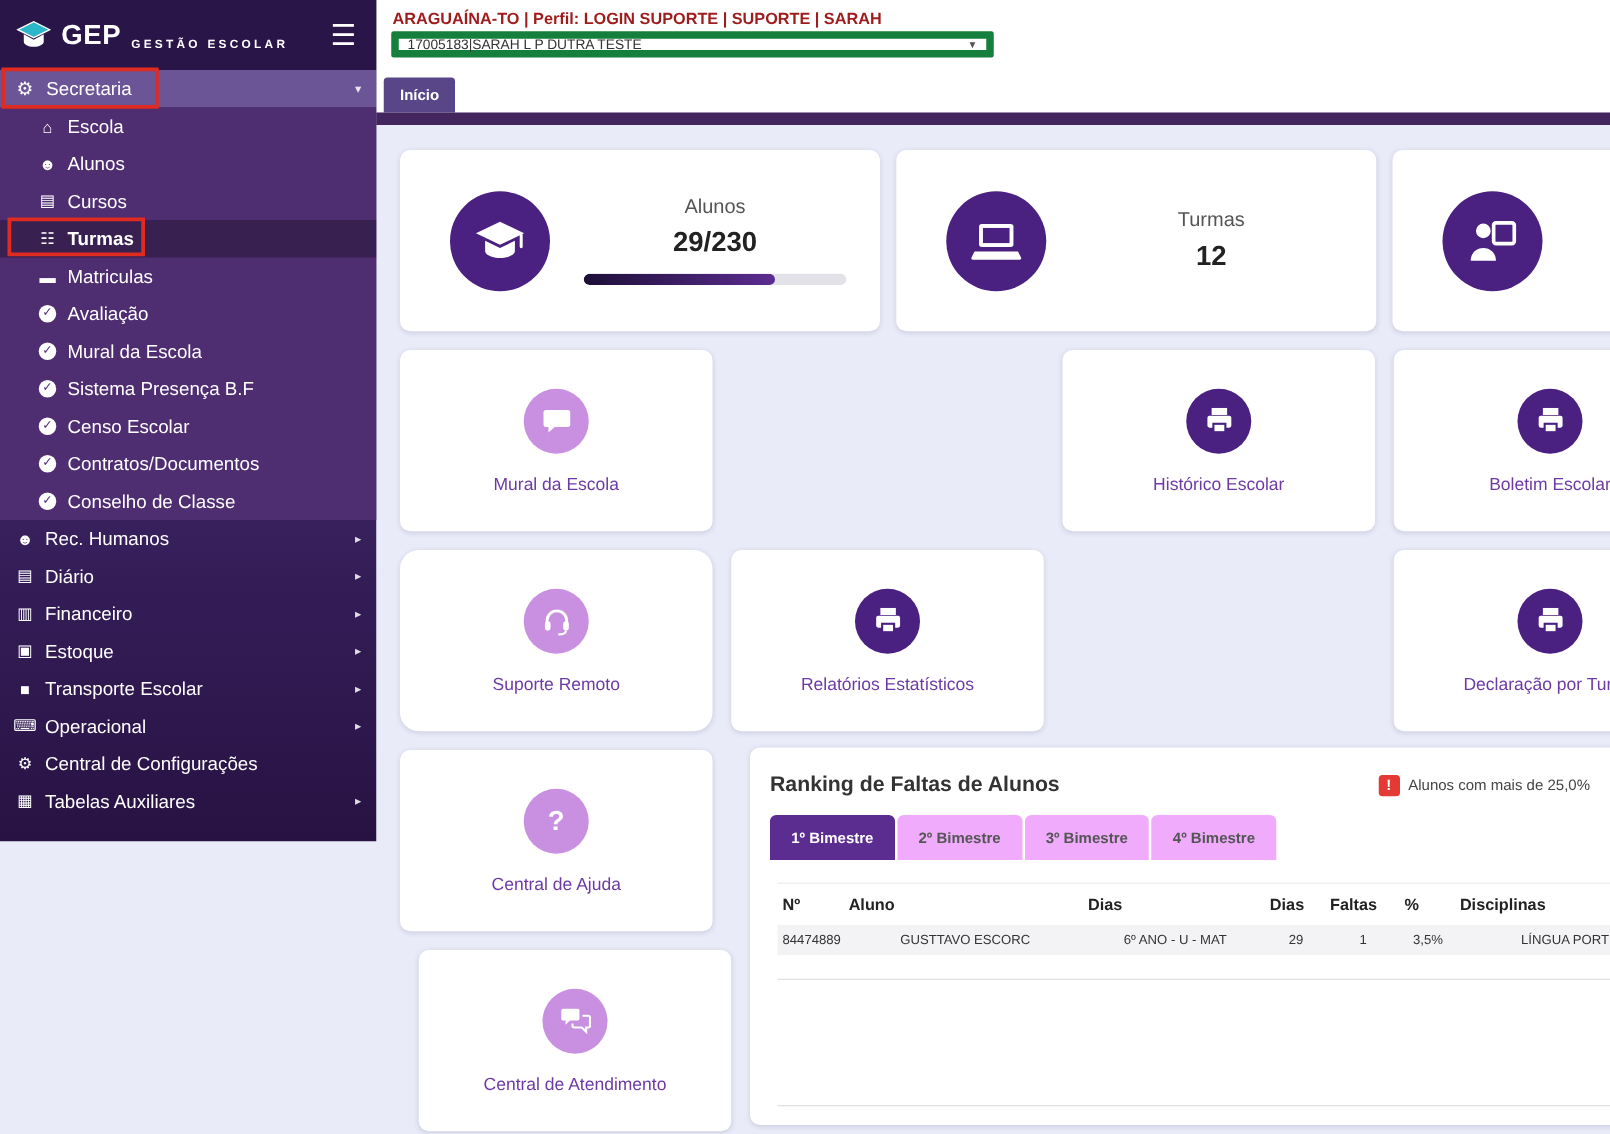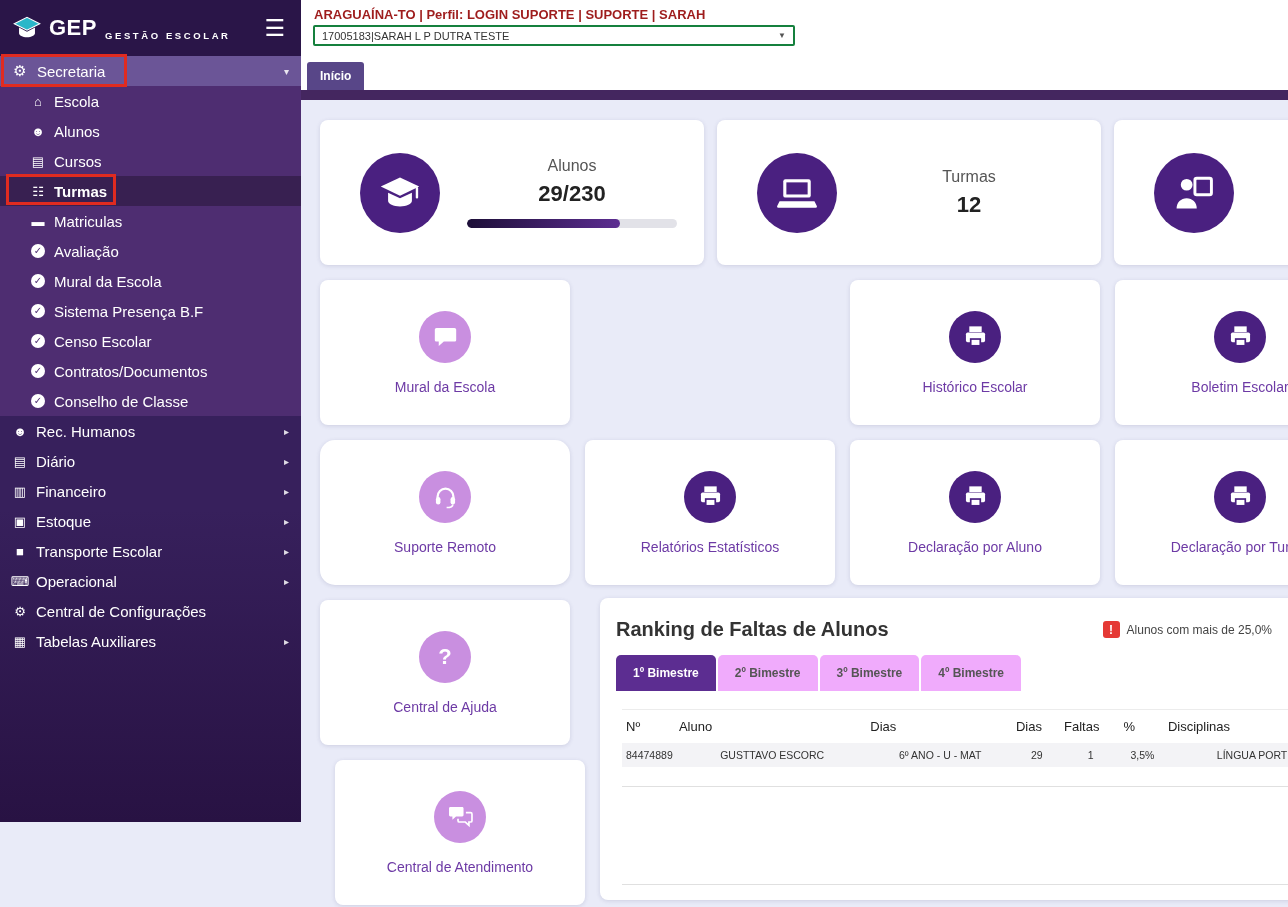--- a/index.html
+++ b/index.html
@@ -4,21 +4,21 @@
 <style>
   * { margin:0; padding:0; box-sizing:border-box; }
   html,body { width:1288px; height:907px; }
   body {
     position:relative; overflow:hidden;
     font-family:"Liberation Sans","DejaVu Sans",sans-serif;
     background:#e9ebf8;
   }
   
   .sidebar {
-    position:absolute; left:0; top:0; width:301px; height:822px;
+    position:absolute; left:0; top:0; width:301px; height:673px;
     background:linear-gradient(180deg,#37205c 0%,#37205c 62%,#281243 100%);
     color:#fff; z-index:5;
   }
   .logo-row { height:56px; background:#2a1548; display:flex; align-items:center; padding:0 16px 0 10px; }
   .logo-mark { width:34px; height:30px; margin-right:5px; }
   .brand { font-size:22px; font-weight:bold; letter-spacing:.5px; }
   .brand-sub { font-size:9.5px; font-weight:bold; letter-spacing:2.6px; margin-left:8px; margin-top:14px; }
   .menu-toggle { margin-left:auto; font-size:23px; cursor:pointer; line-height:1; }
   .secretaria { height:30px; background:#6b5597; display:flex; align-items:center; padding:0 12px 0 10px; font-size:15px; cursor:pointer; }
   .secretaria .ico { width:20px; margin-right:7px; font-size:15px; text-align:center; }
@@ -29,21 +29,21 @@
   .side-item .ico { width:20px; text-align:center; margin-right:6px; font-size:13px; flex:none; }
   .check-ico { width:14px; height:14px; flex:none; border-radius:50%; background:#fff; color:#4e2d71;
                font-size:10px; line-height:14px; text-align:center; font-weight:bold; margin:0 9px 0 3px; }
   .side-item .arrow { margin-left:auto; font-size:10px; opacity:.85; }
   .side-item.selected { background:rgba(0,0,0,.28); font-weight:bold; }
   .annotation { position:absolute; border:3px solid #e02b20; z-index:60; pointer-events:none; }
   
   .topbar { position:absolute; left:301px; top:0; width:987px; height:90px; background:#fff; z-index:4; }
   .breadcrumb { position:absolute; left:13px; top:7px; font-size:13px; font-weight:bold; color:#9e1c1c; }
   .student-select { position:absolute; left:12px; top:25px; width:482px; height:21px; background:#fff;
-                    border:2px solid #15803d; border-radius:2px; display:flex; align-items:center;
+                    border:6px solid #15803d; border-radius:2px; display:flex; align-items:center;
                     font-size:11px; color:#333; padding:0 7px; cursor:pointer; }
   .sel-caret { margin-left:auto; font-size:8px; color:#555; }
   .tab-inicio { position:absolute; left:6px; top:62px; height:28px; padding:0 13px; background:#584688;
                 color:#fff; font-size:12px; font-weight:bold; display:flex; align-items:center;
                 border-radius:3px 3px 0 0; cursor:pointer; }
   .purple-bar { position:absolute; left:301px; top:90px; width:987px; height:10px; background:#44265f; z-index:4; }
   
   .content { position:absolute; left:301px; top:100px; width:987px; height:807px; }
   .card { position:absolute; background:#fff; border-radius:8px; box-shadow:0 1px 4px rgba(60,60,110,.16); }
   .stat-card { width:384px; height:145px; display:flex; align-items:center; cursor:pointer; }
@@ -60,32 +60,32 @@
   .feat-icon { width:52px; height:52px; border-radius:50%; display:flex; align-items:center;
                justify-content:center; margin-bottom:16px; }
   .feat-icon.dark { background:#4a2080; }
   .feat-icon.light { background:#c98fe0; }
   .feat-icon svg { width:27px; height:27px; }
   .feat-icon .q { color:#fff; font-size:22px; font-weight:bold; }
   .feat-label { font-size:14px; color:#6d3aa5; }
   
   .ranking { left:299px; top:498px; width:800px; height:302px; padding:20px 16px 0 16px; }
   .rank-head { display:flex; align-items:center; }
-  .rank-title { font-size:20px; font-weight:bold; color:#333; }
+  .rank-title { font-size:17px; font-weight:bold; color:#333; }
   .rank-alert { margin-left:auto; margin-right:112px; display:flex; align-items:center; }
   .alert-badge { width:17px; height:17px; background:#e53935; color:#fff; border-radius:3px; font-weight:bold;
                  font-size:12px; display:flex; align-items:center; justify-content:center; margin-right:7px; }
   .alert-text { font-size:12px; color:#444; white-space:nowrap; }
   .rank-tabs { display:flex; margin-top:14px; gap:2px; }
   .rank-tab { padding:11px 17px; font-size:12px; font-weight:bold; color:#555; background:#f0abfc;
               border-radius:5px 5px 0 0; cursor:pointer; }
   .rank-tab.active { background:#5c2d91; color:#fff; }
   .rank-table { margin:18px 0 0 6px; border-top:1px solid #ececec; }
   .rt-row { display:flex; align-items:center; }
-  .rt-head .rt-cell { font-weight:normal; font-size:13px; color:#222; padding:9px 4px; }
+  .rt-head .rt-cell { font-weight:bold; font-size:13px; color:#222; padding:9px 4px; }
   .rt-data { background:#f3f3f6; cursor:pointer; }
   .rt-data .rt-cell { font-size:10.5px; color:#333; padding:6px 4px; white-space:nowrap;text-align:center; }
   .c0{width:55px} .c1{width:200px} .c2{width:152px} .c3{width:50px} .c4{width:62px} .c5{width:46px} .c6{width:230px}
   .rt-empty { height:20px; border-bottom:1px solid #e0e0e0; }
   .rt-footer { position:absolute; left:22px; right:0; bottom:15px; border-top:1px solid #e0e0e0; }
 </style>
 </head>
 <body>
 
 <div class="sidebar">
@@ -303,31 +303,20 @@
       <svg viewBox="0 0 24 24">
         <rect x="6.5" y="3" width="11" height="5" fill="#fff"></rect>
         <rect x="3.5" y="8.5" width="17" height="8.5" rx="1.5" fill="#fff"></rect>
         <rect x="7" y="13.5" width="10" height="7.5" fill="#4a2080"></rect>
         <rect x="8.5" y="15" width="7" height="4.5" fill="#fff"></rect>
       </svg>
     </div>
     <div class="feat-label">Relatórios Estatísticos</div>
   </div>
 
-  <div class="card feature-card" style="left:549px;top:340px;">
-    <div class="feat-icon dark">
-      <svg viewBox="0 0 24 24">
-        <rect x="6.5" y="3" width="11" height="5" fill="#fff"></rect>
-        <rect x="3.5" y="8.5" width="17" height="8.5" rx="1.5" fill="#fff"></rect>
-        <rect x="7" y="13.5" width="10" height="7.5" fill="#4a2080"></rect>
-        <rect x="8.5" y="15" width="7" height="4.5" fill="#fff"></rect>
-      </svg>
-    </div>
-    <div class="feat-label">Declaração por Aluno</div>
-  </div>
 
   <div class="card feature-card" style="left:814px;top:340px;">
     <div class="feat-icon dark">
       <svg viewBox="0 0 24 24">
         <rect x="6.5" y="3" width="11" height="5" fill="#fff"></rect>
         <rect x="3.5" y="8.5" width="17" height="8.5" rx="1.5" fill="#fff"></rect>
         <rect x="7" y="13.5" width="10" height="7.5" fill="#4a2080"></rect>
         <rect x="8.5" y="15" width="7" height="4.5" fill="#fff"></rect>
       </svg>
     </div>

